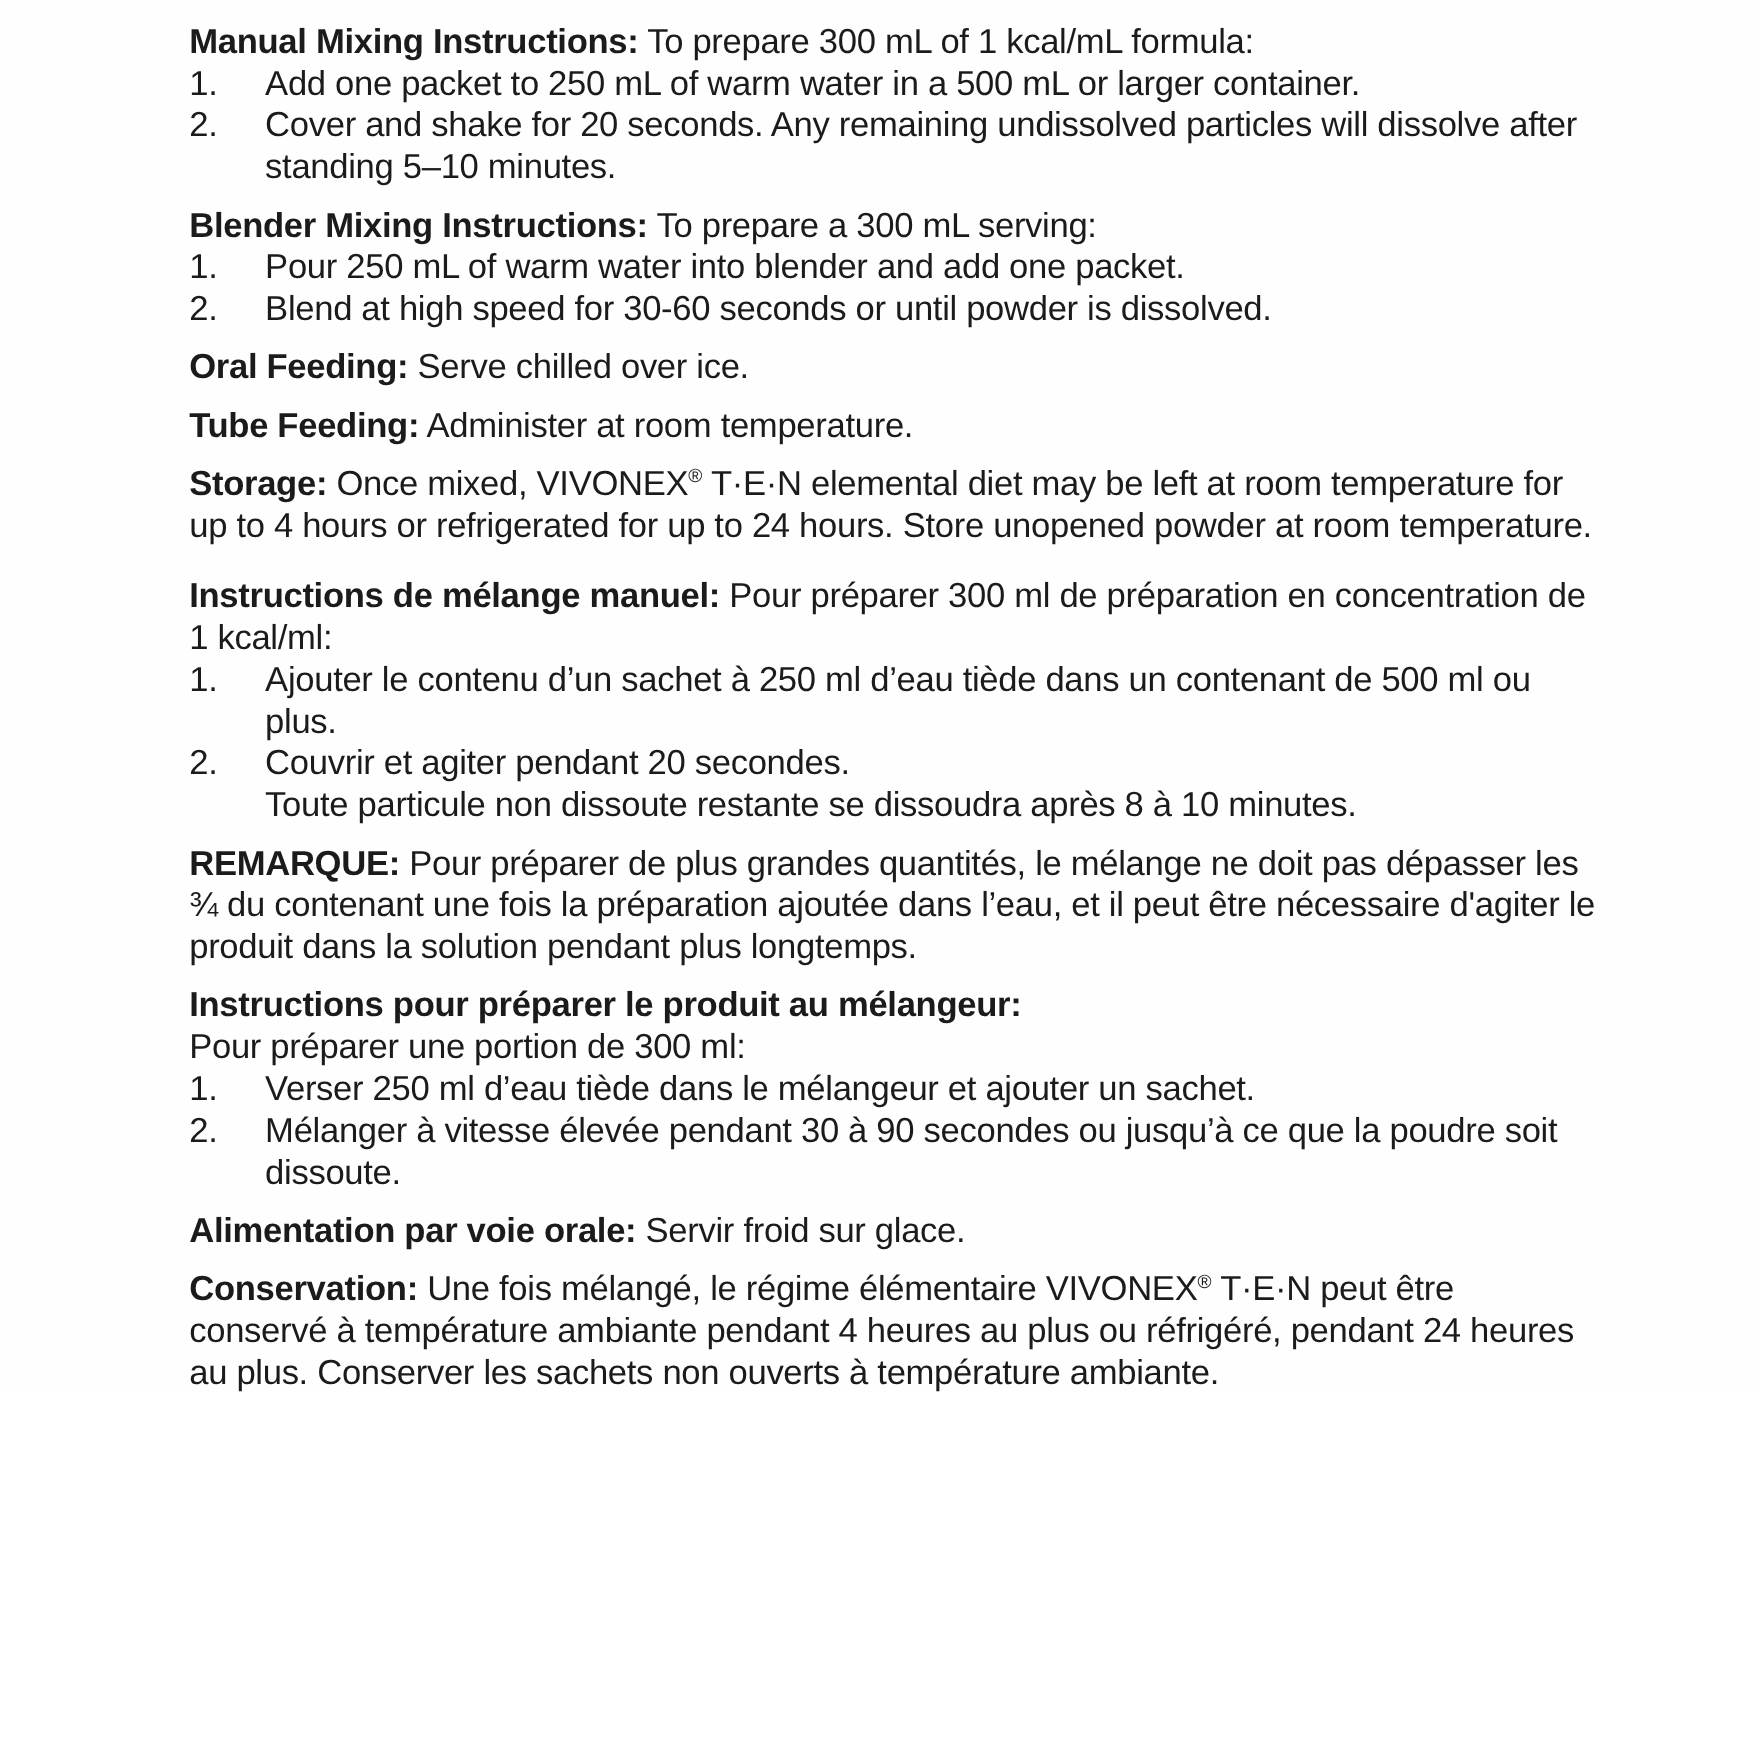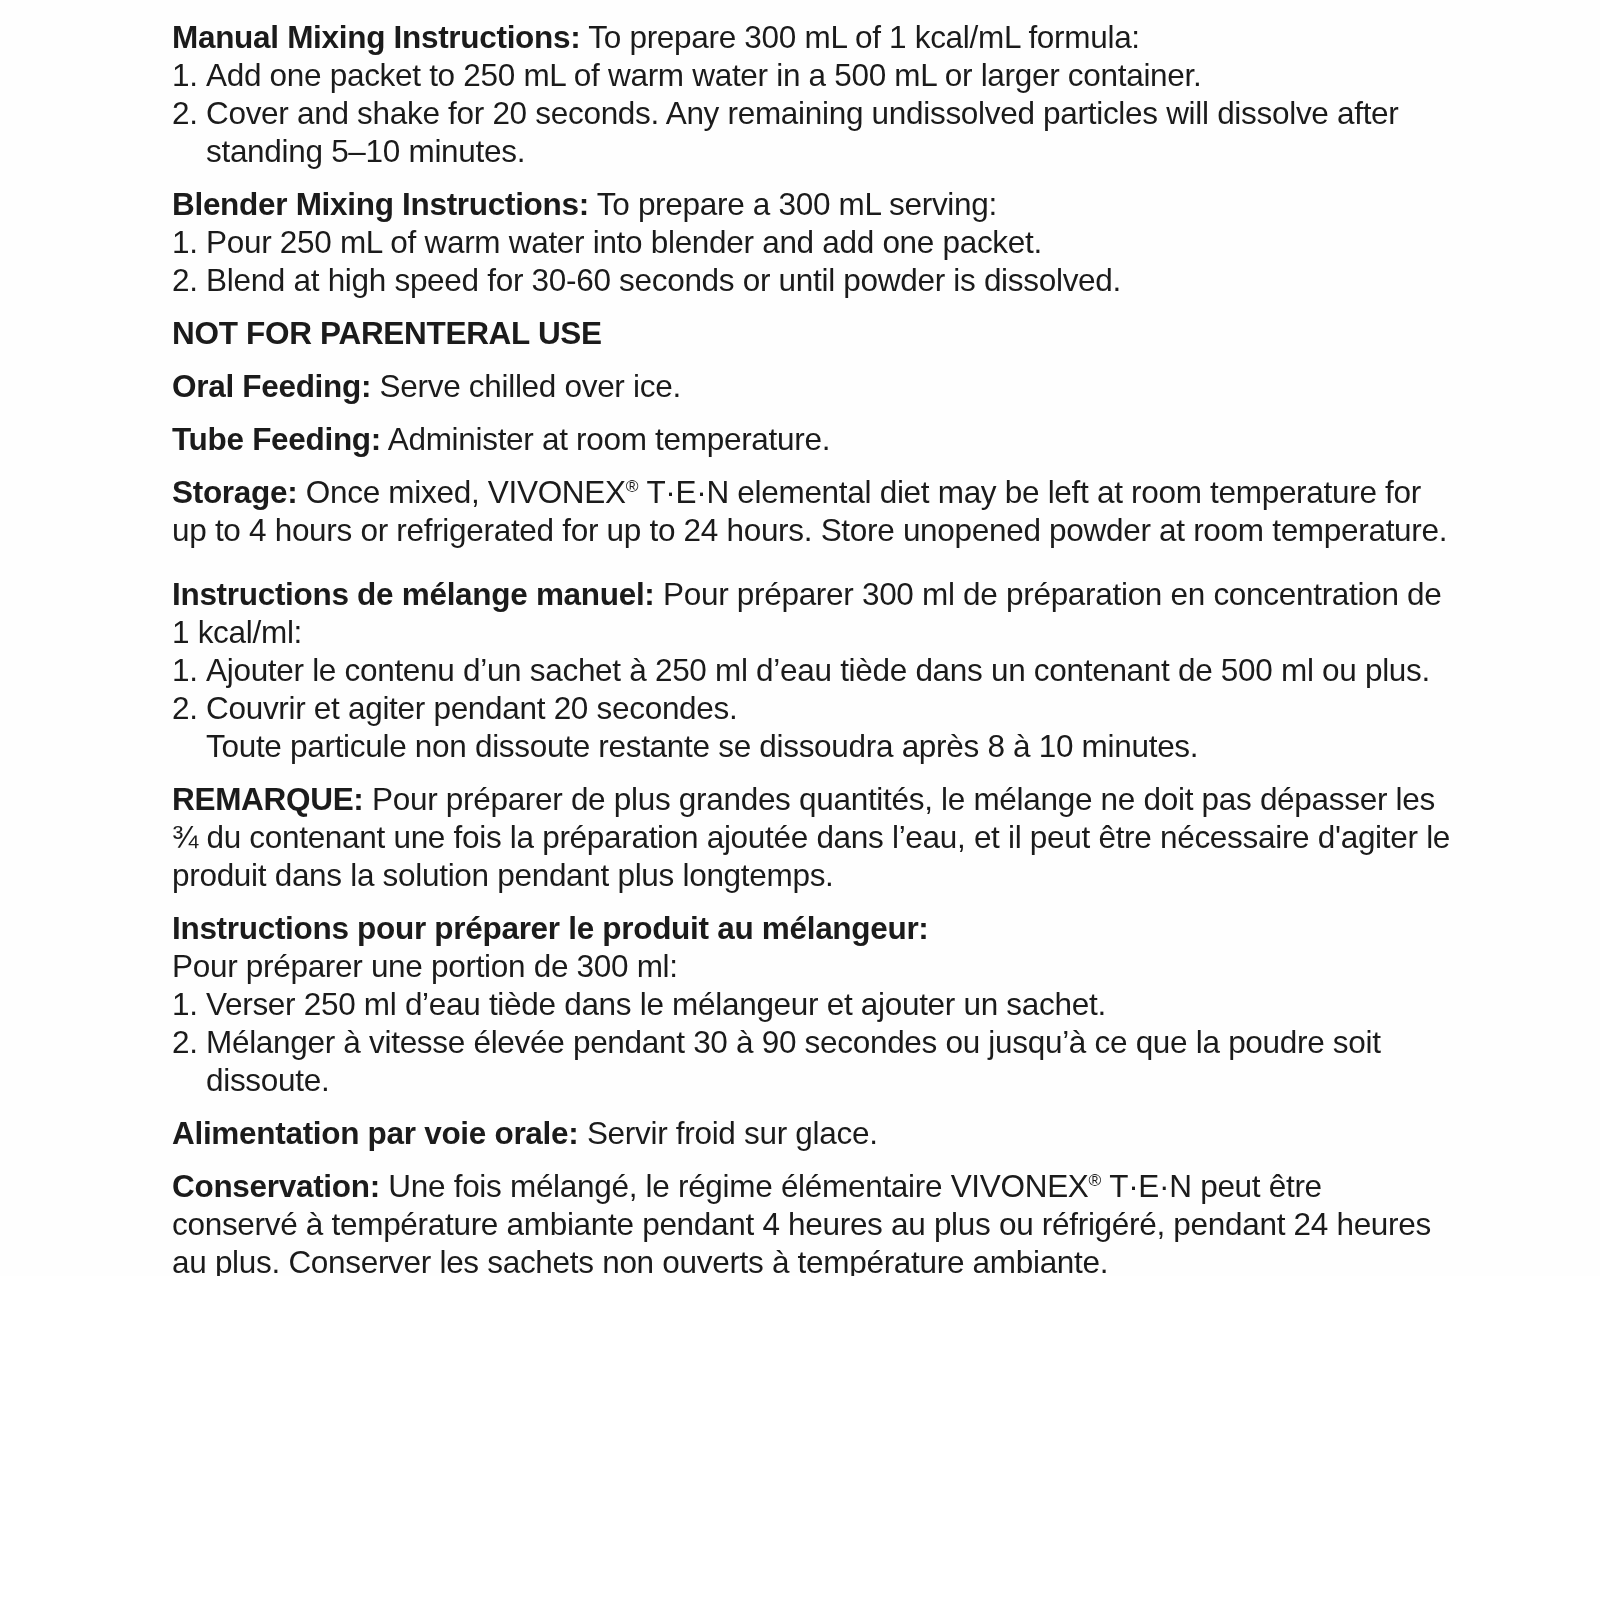--- a/index.html
+++ b/index.html
@@ -28,20 +28,21 @@
   b { font-weight: bold; }
   .step {
     display: flex;
     margin: 0;
   }
   .step .num {
     flex: 0 0 34px;
   }
   .step .stext {
     flex: 1;
+    margin-left: 35px;
   }
   .step.endpara { margin-bottom: 15px; }
   .line { display: block; }
   .warning { font-weight: bold; }
   sup.reg {
     font-size: 0.55em;
     line-height: 0;
     vertical-align: super;
     letter-spacing: 0;
   }
@@ -75,21 +76,20 @@
       </p>
       <div class="step">
         <span class="num">1.</span>
         <span class="stext">Pour 250 mL of warm water into blender and add one packet.</span>
       </div>
       <div class="step endpara">
         <span class="num">2.</span>
         <span class="stext">Blend at high speed for 30-60 seconds or until powder is dissolved.</span>
       </div>
 
-      <p class="para warning">NOT FOR PARENTERAL USE</p>
 
       <p class="para">
         <b>Oral Feeding:</b>
         <span>Serve chilled over ice.</span>
       </p>
 
       <p class="para">
         <b>Tube Feeding:</b>
         <span>Administer at room temperature.</span>
       </p>

